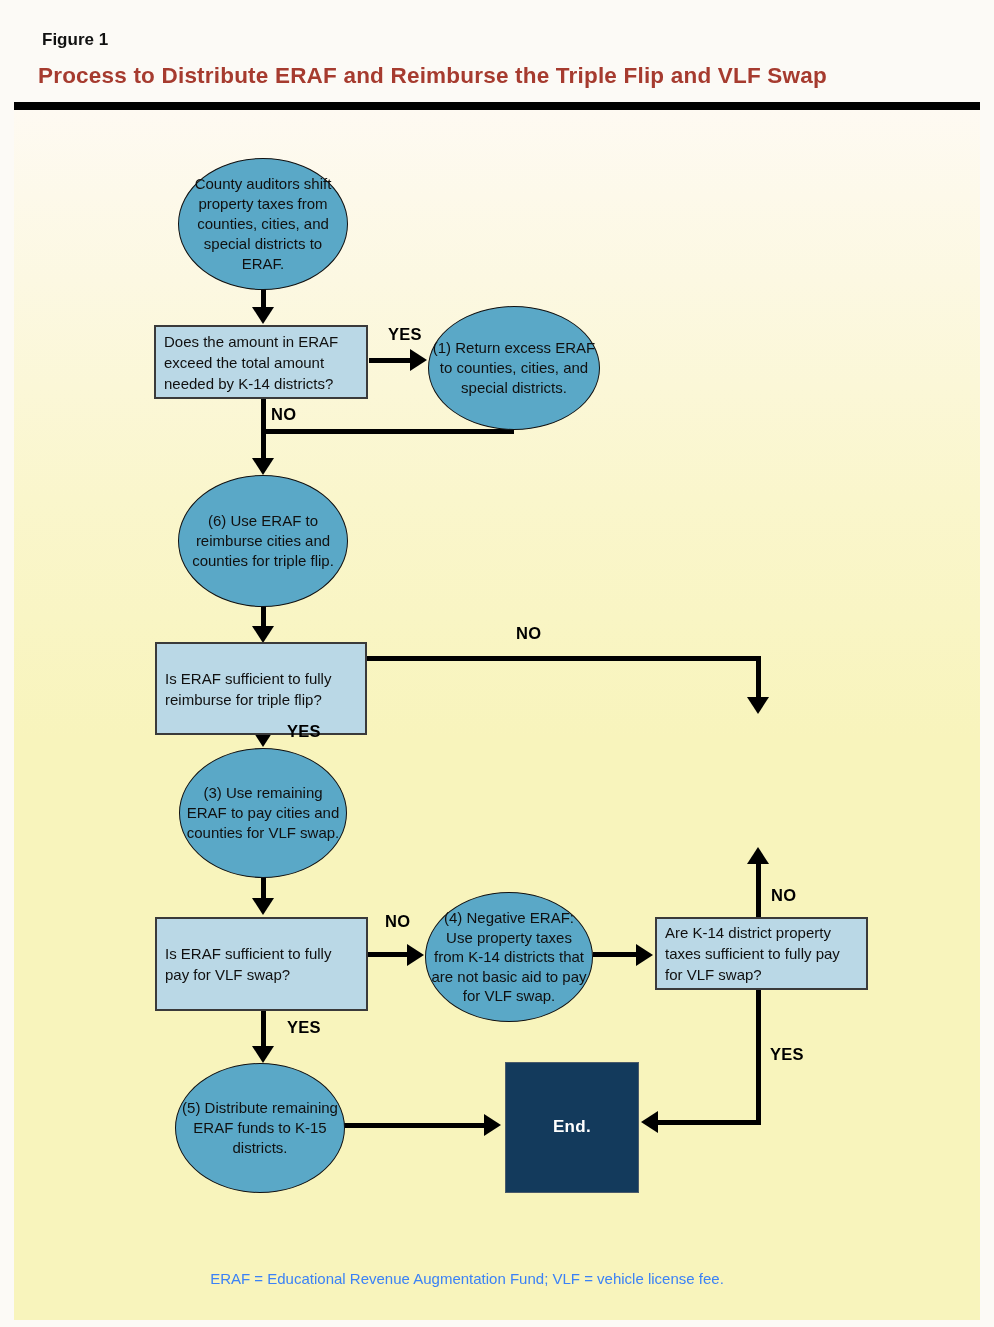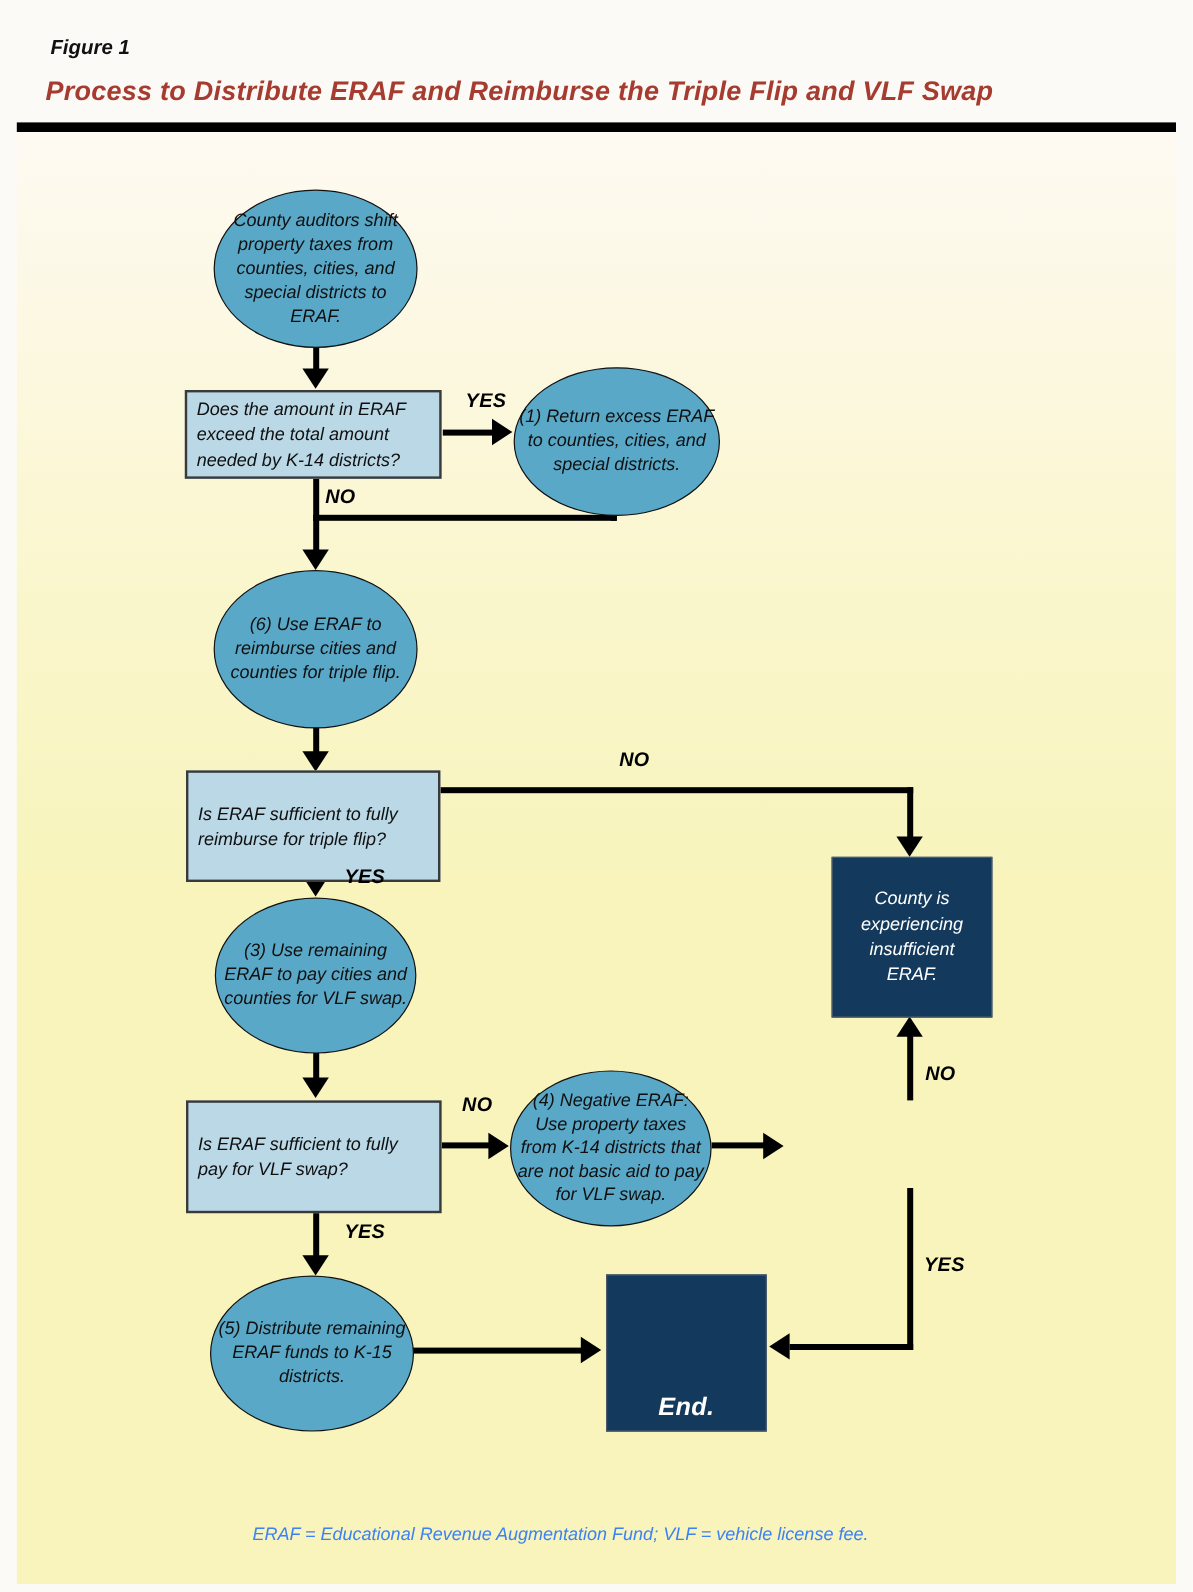--- a/index.html
+++ b/index.html
@@ -6,21 +6,20 @@
   body{
     background:#ffffff;
     font-family:"Liberation Sans","DejaVu Sans",sans-serif;
     -webkit-font-smoothing:antialiased;
   }
   .page{
     position:relative;
     width:994px;height:1327px;
     background:#FCFAF6;
     overflow:hidden;
-    font-style:italic;
   }
   .figure-label{
     position:absolute;left:42px;top:30px;
     font-size:17px;font-weight:bold;color:#111;
   }
   .figure-title{
     position:absolute;left:38px;top:63px;
     font-size:22.5px;font-weight:bold;
     color:var(--title-red,#A63B2F);
     letter-spacing:.2px;white-space:nowrap;
@@ -65,21 +64,21 @@
     padding:4px 8px;box-sizing:border-box;
   }
   .darkbox{
     position:absolute;
     background:var(--dark-fill,#133A5C);
     border:1px solid #4a5a6a;
     display:flex;align-items:center;justify-content:center;
     text-align:center;color:#fff;font-size:15px;line-height:1.42;
     padding:4px 14px;box-sizing:border-box;font-weight:500;
   }
-  .darkbox.end{font-size:21px;font-weight:bold;letter-spacing:.3px;align-items:flex-end;}
+  .darkbox.end{font-size:17px;font-weight:bold;letter-spacing:.3px;}
   .edge-label{
     position:absolute;font-size:16.5px;font-weight:bold;color:#000;
     letter-spacing:.3px;
     text-align:center;
   }
   .footnote{
     position:absolute;left:14px;top:1270px;width:906px;
     text-align:center;font-size:15px;color:#3b82f6;
   }
 </style>
@@ -150,36 +149,36 @@
   </div>
 
   <div class="ellipse" style="left:178px;top:475px;width:170px;height:132px;">
     <span>(6) Use ERAF to reimburse cities and counties for triple flip.</span>
   </div>
 
   <div class="decision" style="left:155px;top:642px;width:212px;height:93px;">
     <span>Is ERAF sufficient to fully reimburse for triple flip?</span>
   </div>
 
-  <div class="darkbox" style="left:693px;top:714px;width:134px;height:134px;">
-    <span>County is experiencing insufficient ERAF.</span>
-  </div>
 
   <div class="ellipse" style="left:179px;top:748px;width:168px;height:130px;">
     <span>(3) Use remaining ERAF to pay cities and counties for VLF swap.</span>
   </div>
 
   <div class="decision" style="left:155px;top:917px;width:213px;height:94px;">
     <span>Is ERAF sufficient to fully pay for VLF swap?</span>
   </div>
 
   <div class="ellipse" style="left:425px;top:892px;width:168px;height:130px;padding:2px 3px;line-height:1.3;">
     <span>(4) Negative ERAF: Use property taxes from K-14 districts that are not basic aid to pay for VLF swap.</span>
   </div>
 
+  <div class="decision" style="left:655px;top:917px;width:213px;height:73px;">
+    <span>Are K-14 district property taxes sufficient to fully pay for VLF swap?</span>
+  </div>
 
   <div class="ellipse" style="left:175px;top:1063px;width:170px;height:130px;">
     <span>(5) Distribute remaining ERAF funds to K-15 districts.</span>
   </div>
 
   <div class="darkbox end" style="left:505px;top:1062px;width:134px;height:131px;">
     <span>End.</span>
   </div>
 
   <div class="edge-label" style="left:388px;top:325px;">YES</div>

